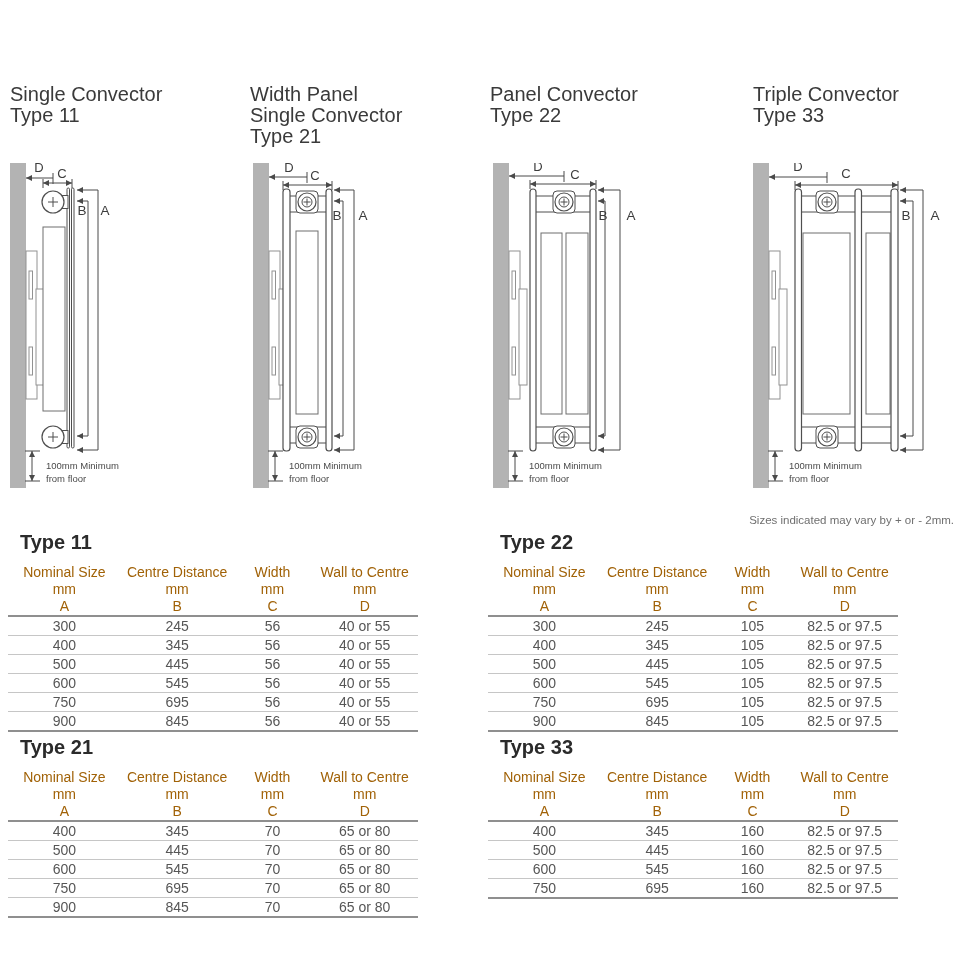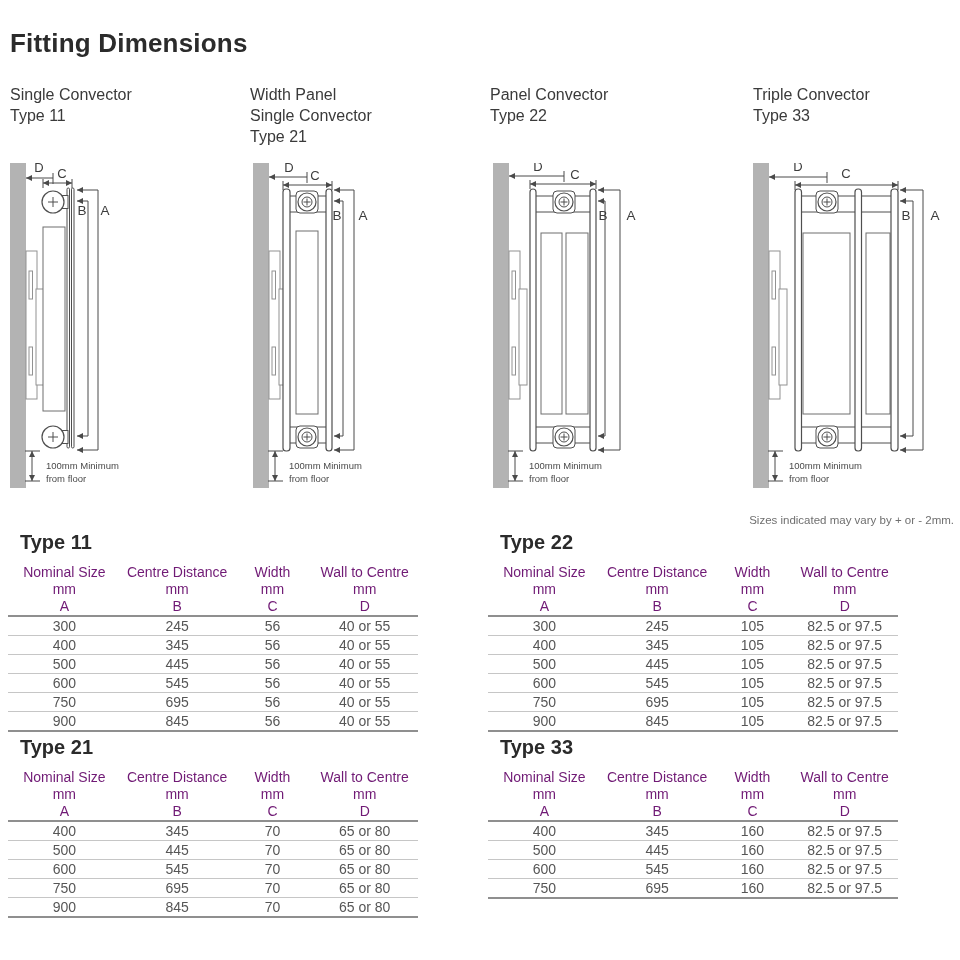--- a/index.html
+++ b/index.html
@@ -1,35 +1,34 @@
 <!DOCTYPE html>
 <html><head>
 <meta charset="utf-8">
 <style>
   html,body{margin:0;padding:0;background:#fff;}
   #page{position:relative;width:960px;height:960px;background:#fff;font-family:"Liberation Sans",sans-serif;overflow:hidden;}
   #page-title{position:absolute;left:10px;top:28px;margin:0;font-size:26px;font-weight:700;color:#2b2b2b;letter-spacing:.2px;}
-  .dia-title{position:absolute;top:84px;font-size:16px;line-height:21px;color:#3a3a3a;}
+  .dia-title{position:absolute;top:84px;font-size:20px;line-height:21px;color:#3a3a3a;}
   .diagram{position:absolute;top:163px;}
   svg text{font-family:"Liberation Sans",sans-serif;}
   #variance-note{position:absolute;top:514px;right:6px;font-size:11.5px;color:#6f6f6f;margin-left:24px;}
   .dimtable{position:absolute;width:410px;}
   .ttitle{margin:0 0 8px 12px;font-size:20px;font-weight:700;color:#2b2b2b;}
   .dimtable table{width:100%;border-collapse:collapse;table-layout:fixed;border-bottom:2px solid #8f8f8f;}
   .dimtable thead{border-bottom:2px solid #8f8f8f;}
-  .dimtable th{font-weight:400;font-size:14px;color:#701a75;line-height:17px;padding:0;text-align:center;white-space:nowrap;}
+  .dimtable th{font-weight:400;font-size:14px;color:#a16207;line-height:17px;padding:0;text-align:center;white-space:nowrap;}
   .dimtable th.toprow{padding-top:2px;}
   .dimtable td{font-size:14px;color:#565656;text-align:center;padding:0;line-height:18px;white-space:nowrap;}
   .dimtable tbody tr + tr{border-top:1px solid #c6c6c6;}
 </style>
 </head>
 <body>
 
 <div id="page">
-  <h1 id="page-title">Fitting Dimensions</h1>
 
   <div class="dia-title" style="left:10px">
     <div>Single Convector</div>
     <div>Type 11</div>
     <div></div>
   </div>
   <div class="dia-title" style="left:250px">
     <div>Width Panel</div>
     <div>Single Convector</div>
     <div>Type 21</div>

